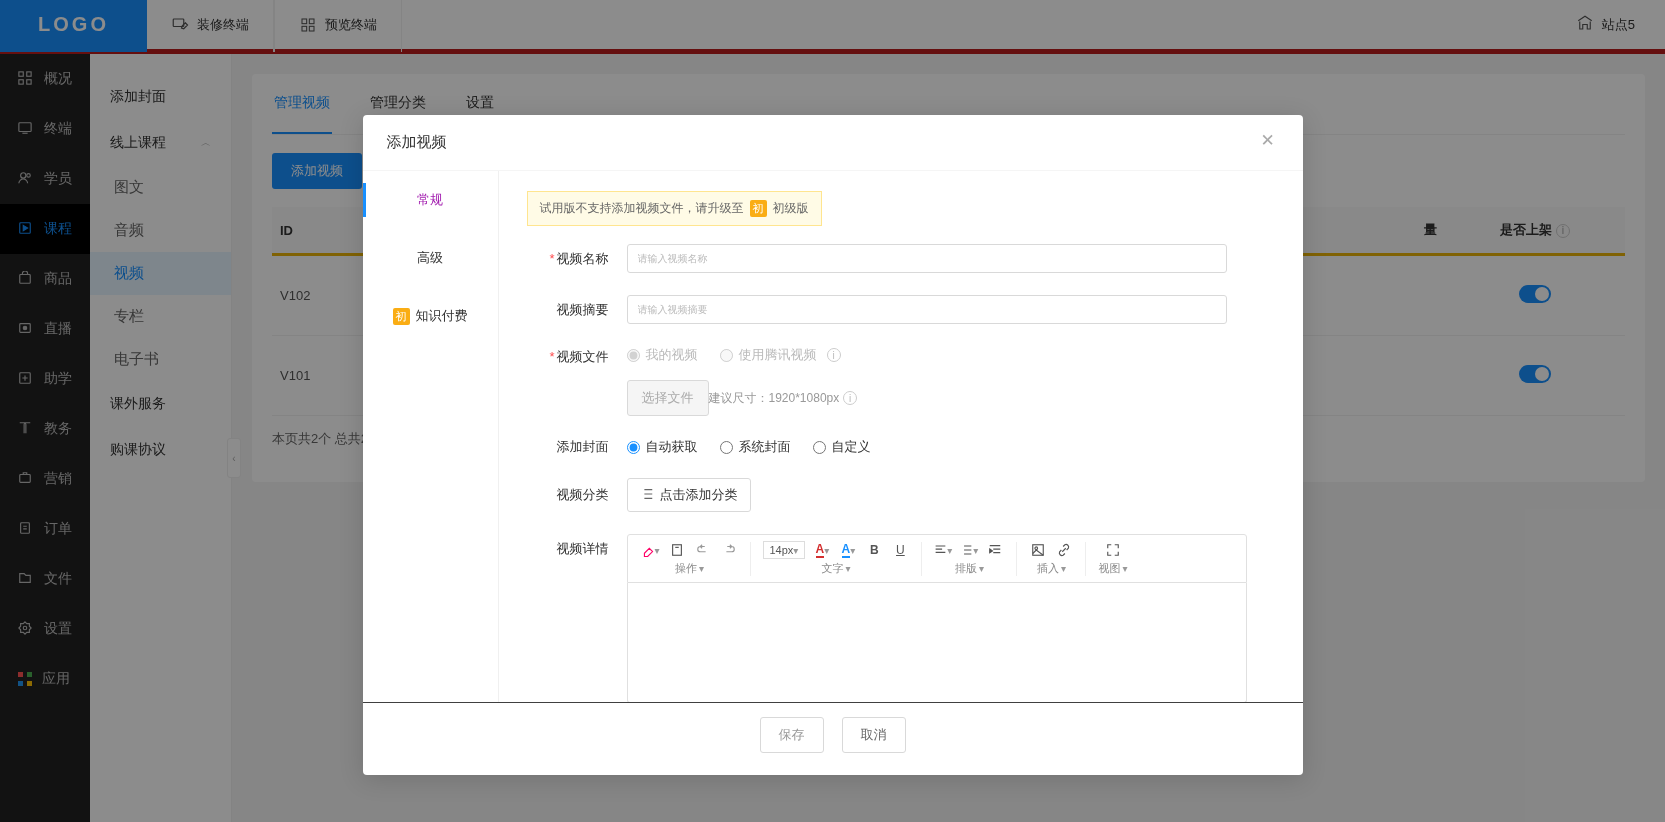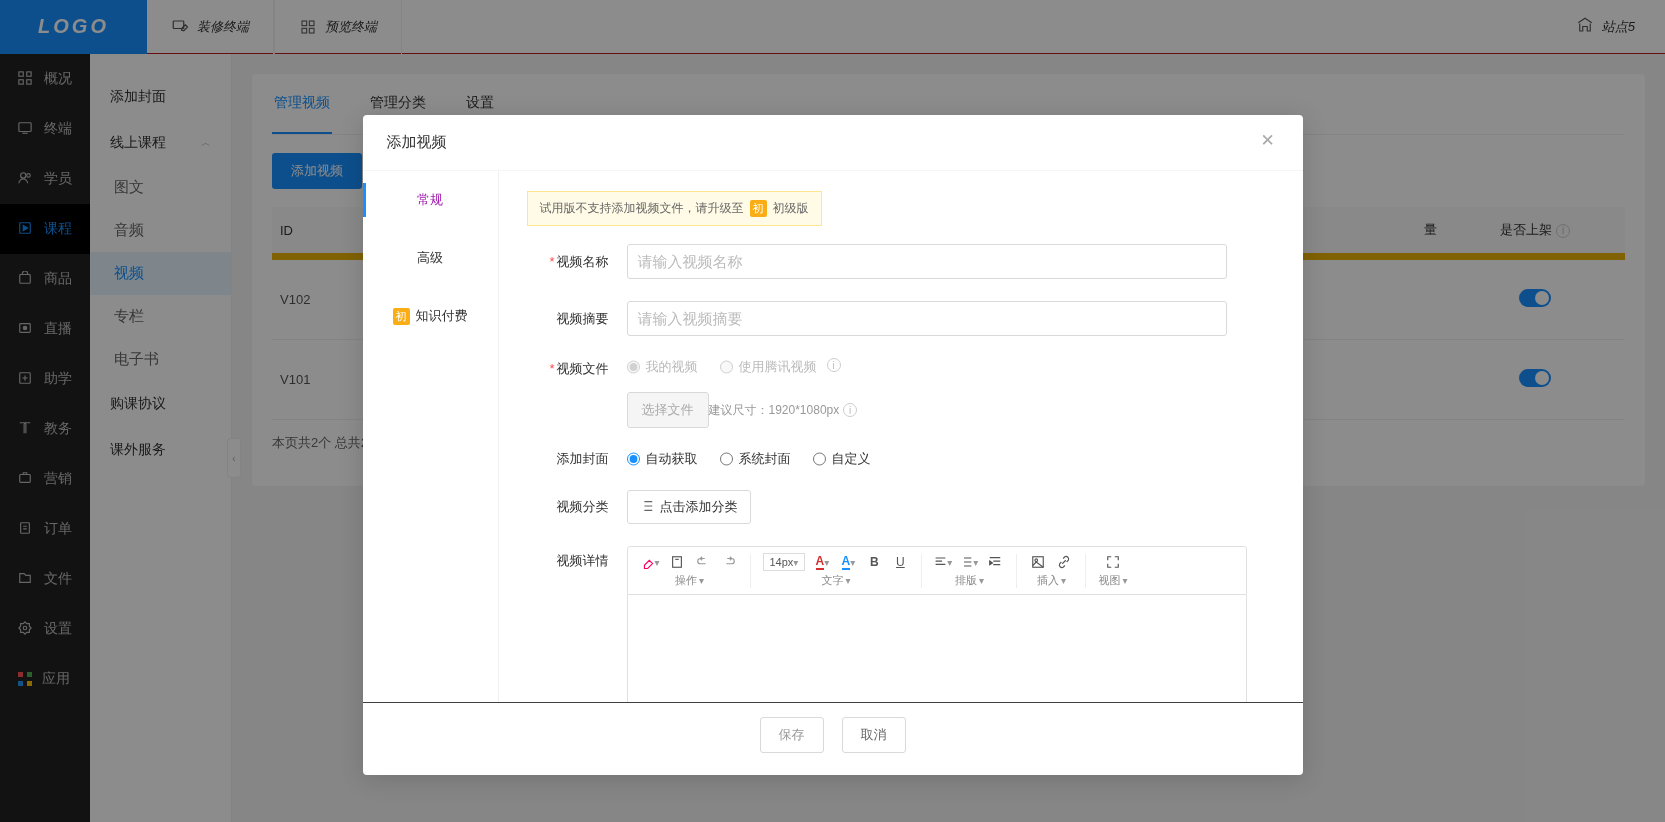--- a/index.html
+++ b/index.html
@@ -1,19 +1,19 @@
 <!DOCTYPE html>
 <html><head>
 <meta charset="utf-8">
 <style>
 * { box-sizing: border-box; margin: 0; padding: 0; }
 body { font-family: -apple-system, "PingFang SC", "Microsoft YaHei", sans-serif; font-size: 13px; color: #333; background: #f5f5f5; overflow: hidden; width: 1665px; height: 822px; position: relative; }
 
 
-.header { display: flex; align-items: center; background: #fff; border-bottom: 1px solid #b91c1c; height: 54px; font-style: italic; }
+.header { display: flex; align-items: center; background: #fff; border-bottom: 5px solid #b91c1c; height: 54px; }
 .logo { background: #1890ff; color: #fff; font-weight: bold; display: flex; align-items: center; justify-content: center; width: 147px; height: 54px; font-size: 20px; letter-spacing: 3px; }
 .header-btn { display: flex; align-items: center; padding: 0 24px; height: 54px; gap: 8px; border-right: 1px solid #f0f0f0; cursor: pointer; }
 .header-btn .ic { width: 18px; height: 18px; display: inline-flex; align-items: center; justify-content: center; }
 .header-right { margin-left: auto; display: flex; align-items: center; padding-right: 30px; gap: 8px; cursor: pointer; }
 
 
 .side-dark { position: absolute; top: 54px; left: 0; width: 90px; height: calc(100% - 54px); background: #222; color: #bbb; }
 .side-dark .item { display: flex; align-items: center; gap: 10px; padding: 16px 18px; cursor: pointer; font-size: 14px; }
 .side-dark .item.active { background: #000; color: #1890ff; }
 .side-dark .item .ic { width: 16px; height: 16px; display: inline-flex; }
@@ -33,21 +33,21 @@
 .tab { padding: 20px 2px; font-size: 14px; cursor: pointer; border-bottom: 2px solid transparent; }
 .tab.active { color: #1890ff; border-bottom-color: #1890ff; font-weight: 500; }
 .toolbar { display: flex; gap: 12px; padding: 18px 0; }
 .btn { padding: 8px 18px; border-radius: 3px; font-size: 13px; cursor: pointer; border: 1px solid transparent; display: inline-flex; align-items: center; gap: 4px; }
 .btn-primary { background: #1890ff; color: #fff; }
 .btn-outline { background: #fff; border: 1px solid #d9d9d9; color: #666; }
 .badge-g { background: #52c41a; color: #fff; font-size: 11px; padding: 1px 3px; border-radius: 2px; }
 .badge-y { background: #faad14; color: #fff; font-size: 11px; padding: 1px 3px; border-radius: 2px; margin-right: 4px; }
 
 .tbl { width: 100%; border-collapse: collapse; }
-.tbl th { background: #fafafa; text-align: left; padding: 14px 8px; font-weight: 400; font-size: 13px; border-bottom: 7px solid #eab308; margin-left: 13px; }
+.tbl th { background: #fafafa; text-align: left; padding: 14px 8px; font-weight: 700; font-size: 13px; border-bottom: 3px solid #eab308; margin-left: 13px; }
 .tbl td { padding: 18px 8px; border-bottom: 1px solid #f0f0f0; font-size: 13px; color: #555; }
 .thumb { width: 58px; height: 40px; border-radius: 3px; display: inline-block; }
 .thumb1 { background: linear-gradient(135deg,#4dd0e1,#26c6da); }
 .thumb2 { background: linear-gradient(135deg,#81c784,#4caf50); }
 .switch { position: relative; width: 32px; height: 18px; background: #1890ff; border-radius: 9px; display: inline-block; cursor: pointer; }
 .switch::after { content: ""; position: absolute; width: 14px; height: 14px; background: #fff; border-radius: 50%; top: 2px; right: 2px; }
 .pager { padding: 14px 0; color: #666; font-size: 13px; }
 
 
 .overlay { position: absolute; inset: 0; background: rgba(0,0,0,0.45); display: flex; align-items: flex-start; justify-content: center; padding-top: 115px; }
@@ -58,24 +58,24 @@
 .vtabs { width: 136px; border-right: 1px solid #f0f0f0; }
 .vtab { padding: 20px 0; text-align: center; font-size: 13px; cursor: pointer; display: flex; align-items: center; justify-content: center; gap: 2px; }
 .vtab.active { color: #a21caf; position: relative; }
 .vtab.active::before { content: ""; position: absolute; left: 0; top: 20%; height: 60%; width: 3px; background: #1890ff; }
 .form-area { flex: 1; padding: 20px 28px; overflow-y: auto; position: relative; }
 .alert { background: #fffbe6; border: 1px solid #ffe58f; padding: 8px 12px; font-size: 12px; color: #666; display: inline-flex; align-items: center; gap: 2px; margin-bottom: 18px; }
 .frow { display: flex; align-items: center; margin-bottom: 22px; }
 .flabel { width: 100px; text-align: right; padding-right: 18px; font-size: 13px; color: #333; }
 .flabel .req { color: #ff4d4f; margin-right: 2px; }
 .finput { flex: 1; max-width: 600px; }
-.finput input[type=text] { width: 100%; padding: 8px 10px; border: 1px solid #d9d9d9; border-radius: 3px; font-size: 15px; }
+.finput input[type=text] { width: 100%; padding: 8px 10px; border: 1px solid #d9d9d9; border-radius: 3px; font-size: 10px; }
 .finput input[type=text]::placeholder { color: #bbb; }
 .rgroup { display: flex; align-items: center; gap: 22px; color: #888; }
-.rgroup label { display: flex; gap: 6px; cursor: pointer; }
+.rgroup label { display: flex; align-items: center; gap: 6px; cursor: pointer; }
 .rdis { color: #bbb; }
 .sel-btn { border: 1px solid #d9d9d9; background: #f5f5f5; color: #aaa; padding: 8px 14px; border-radius: 3px; font-size: 13px; cursor: not-allowed; }
 .hint { color: #999; font-size: 12px; margin-left: 0; }
 .tag-btn { border: 1px solid #d9d9d9; padding: 7px 12px; border-radius: 3px; display: inline-flex; align-items: center; gap: 6px; cursor: pointer; font-size: 13px; }
 .editor-tb { border: 1px solid #e0e0e0; border-radius: 3px 3px 0 0; padding: 6px 8px; display: flex; align-items: center; flex-wrap: wrap; gap: 6px; background: #fff; }
 .tbgroup { display: flex; flex-direction: column; align-items: center; gap: 2px; padding: 0 6px; }
 .tbrow { display: flex; align-items: center; gap: 8px; }
 .tbic { width: 18px; height: 18px; display: inline-flex; align-items: center; justify-content: center; color: #555; cursor: pointer; font-size: 12px; }
 .tblbl { font-size: 11px; color: #888; display: flex; align-items: center; gap: 2px; }
 .divider { width: 1px; height: 34px; background: #eee; }
@@ -250,24 +250,24 @@
   <div class="group">
       <span>线上课程</span>
       <span class="chev">︿</span>
     </div>
   <div class="subitem">图文</div>
   <div class="subitem">音频</div>
   <div class="subitem active">视频</div>
   <div class="subitem">专栏</div>
   <div class="subitem">电子书</div>
   <div class="group">
+      <span>课外服务</span>
+    </div>
+  <div class="group">
       <span>购课协议</span>
-    </div>
-  <div class="group">
-      <span>课外服务</span>
     </div>
   <div class="collapse">
       <span>‹</span>
     </div>
 </div>
 
 <div class="main">
   <div class="card">
     <div class="tabs">
       <div class="tab active">管理视频</div>

